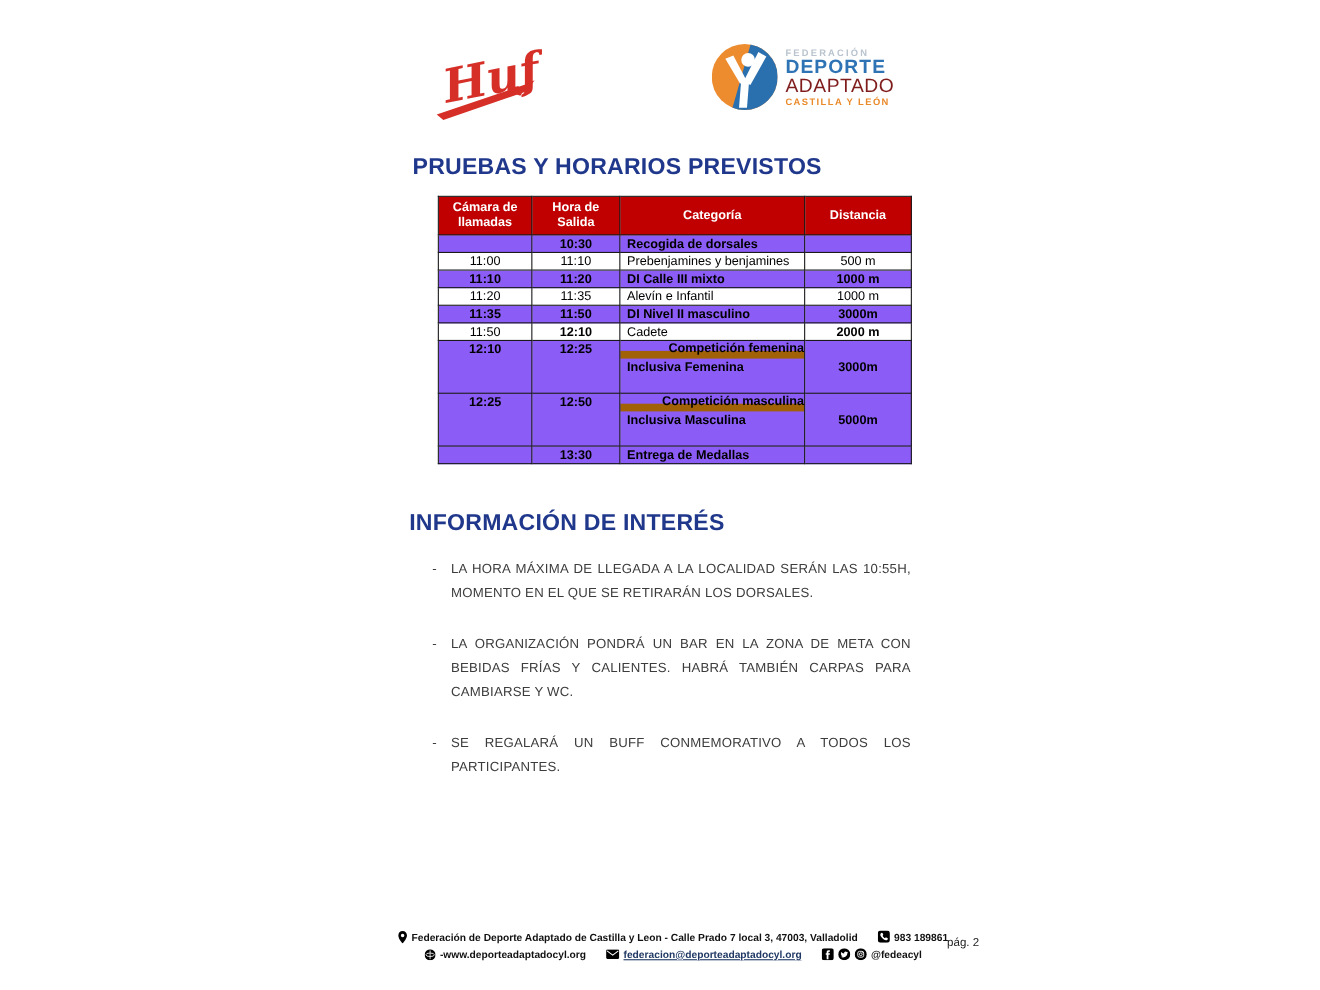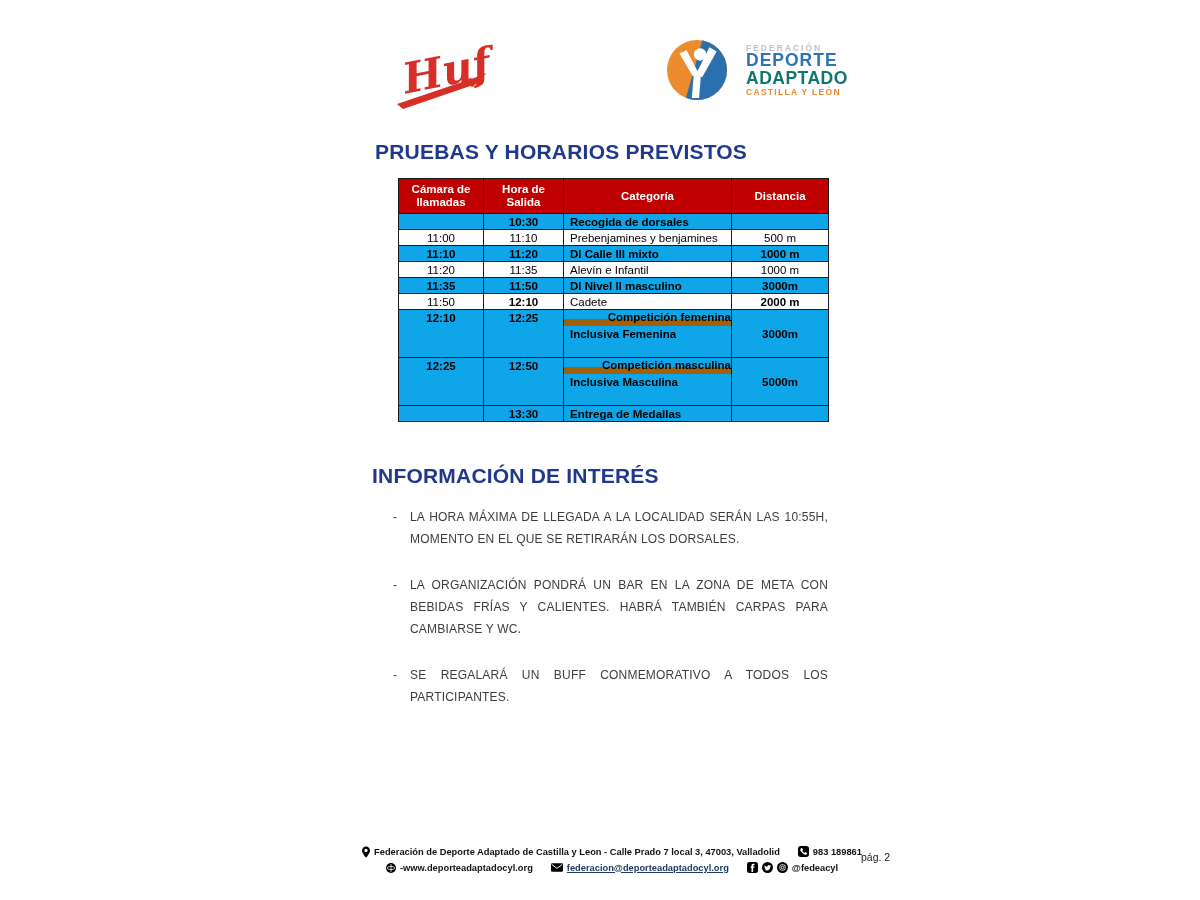--- a/index.html
+++ b/index.html
@@ -5,46 +5,46 @@
   * { margin:0; padding:0; box-sizing:border-box; }
   html,body { background:#e9e9e9; }
   .page {
     position:relative; width:1200px; height:900px; background:#ffffff;
     font-family:"Liberation Sans", sans-serif; color:#000; overflow:hidden;
     margin:0 auto;
   }
 
   
   .huf-logo { position:absolute; left:393px; top:34px; width:100px; height:76px; }
-  .fed-logo { position:absolute; left:667px; top:40px; display:flex; align-items:center; gap:19px; }
+  .fed-logo { position:absolute; left:647px; top:40px; display:flex; align-items:center; gap:7px; }
   .fed-logo svg { width:60px; height:60px; }
   .fed-text { display:flex; flex-direction:column; line-height:1.02; }
   .fed-l1 { font-size:8.5px; letter-spacing:2px; color:#b9c4ce; font-weight:bold; }
   .fed-l2 { font-size:17.5px; font-weight:bold; color:#2e74b5; letter-spacing:1px; }
-  .fed-l3 { font-size:17.5px; font-weight:bold; color:#0f766e; letter-spacing:0.5px; }
+  .fed-l3 { font-size:17.5px; font-weight:normal; color:#7f1d1d; letter-spacing:0.5px; }
   .fed-l4 { font-size:8.5px; font-weight:bold; color:#e98a2b; letter-spacing:1.3px; }
 
   
   .sec-title { position:absolute; font-size:21px; font-weight:bold; color:#20388c; letter-spacing:0.2px; }
   .title-pruebas { left:375px; top:140px; }
   .title-info   { left:372px; top:464px; }
 
   
   .sched-table {
     position:absolute; left:398px; top:178px; width:430px;
     border-collapse:collapse; table-layout:fixed; font-size:11.5px;
   }
   .sched-table th, .sched-table td { border:1px solid #1a1a1a; }
   .sched-table th {
     background:#c00000; color:#fff; font-weight:bold; height:35px;
     line-height:13px; text-align:center; padding:2px 4px; font-size:11.5px;
   }
   .sched-table td { height:16px; line-height:14px; text-align:center; padding:0 2px; }
   td.cat { text-align:left; padding-left:6px; }
-  tr.shade td { background:#0ea5e9;margin-top:44px; }
+  tr.shade td { background:#8b5cf6;margin-top:44px; }
   .b { font-weight:bold; }
   td.top { vertical-align:top; padding-top:1px; }
   td.catwrap { padding:0; vertical-align:top; }
   .cat-line1 { height:16px; line-height:15px; border-bottom:7px solid #a16207; padding-left:6px; text-align:right; font-weight:bold; }
   .cat-line2 { height:16px; line-height:16px; padding-left:6px; text-align:left; font-weight:bold; }
   .cat-spacer { height:15px; }
   tr.tall td { height:48px; }
 
   
   .bullets { position:absolute; left:391px; top:506px; width:437px; }

